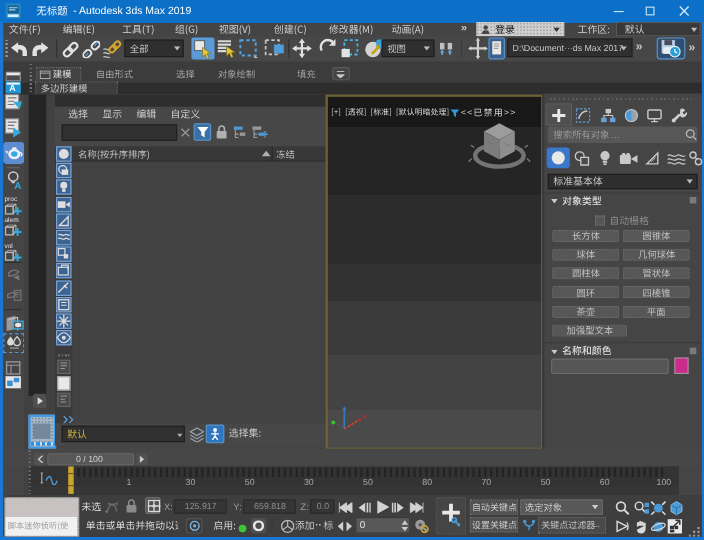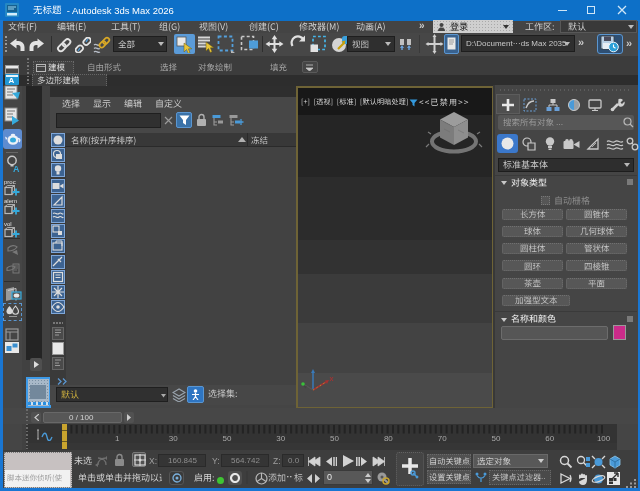--- a/index.html
+++ b/index.html
@@ -435,21 +435,21 @@
     <rect width="14" height="14" rx="1" fill="#2588c4"></rect>
     <rect x="2" y="2" width="10" height="7" fill="#15608f"></rect>
     <path d="M3 4h8M3 6h6" stroke="#9fd8f2" stroke-width="1"></path>
     <rect x="2" y="10" width="10" height="2.5" fill="#d4eefb"></rect>
   </svg>
 <svg class="ab" style="left:33px;top:5px;overflow:visible" width="30" height="9.5" fill="#ffffff">
     <use href="#g0" x="0.0" width="9.5" height="9.5"></use>
     <use href="#g1" x="9.5" width="9.5" height="9.5"></use>
     <use href="#g2" x="19.0" width="9.5" height="9.5"></use>
   </svg>
-<div class="ab" style="left:64px;top:4.5px;font:400 9.5px &quot;Liberation Sans&quot;, sans-serif;color:#ffffff;white-space:pre"> - Autodesk 3ds Max 2026</div>
+<div class="ab" style="left:64px;top:4.5px;font:400 9.5px &quot;Liberation Sans&quot;, sans-serif;color:#ffffff;white-space:pre"> - Autodesk 3ds Max 2019</div>
 <div class="ab" style="left:558px;top:9.5px;width:9px;height:1.2px;background:#cfe6f7"></div>
 <div class="ab" style="left:587px;top:5.5px;width:8px;height:8px;border:1.2px solid #cfe6f7"></div>
 <svg class="ab" style="left:617px;top:5px;" width="10" height="10">
     <path d="M1 1l8 8M9 1l-8 8" stroke="#cfe6f7" stroke-width="1.3"></path>
   </svg>
 <div class="ab" style="left:0px;top:21px;width:640px;height:12px;background:#444444"></div>
 <svg class="ab" style="left:8px;top:21.5px;overflow:visible" width="31" height="9" fill="#d4d4d4">
     <use href="#g3" x="0.0" width="9" height="9"></use>
     <use href="#g4" x="9.0" width="9" height="9"></use>
     <use href="#g5" x="18.0" width="9" height="9"></use>
@@ -625,21 +625,21 @@
 <svg class="ab" style="left:425px;top:34px;" width="19" height="20">
     <path d="M9.5 2.5v15M2 10h15" stroke="#cfcfcf" stroke-width="2"></path>
     <path d="M9.5 0l2 3h-4zM9.5 20l2-3h-4zM0.5 10l3-2v4zM18.5 10l-3-2v4z" fill="#cfcfcf"></path>
   </svg>
 <div class="ab" style="left:444px;top:34px;width:15px;height:20px;background:#39628f;border:1px solid #5b96d0;border-radius:2px"></div>
 <svg class="ab" style="left:447px;top:37px;" width="10" height="14">
     <rect x="0.5" y="0.5" width="8" height="12" fill="#e8e8e8"></rect>
     <path d="M2 3h5M2 5h5M2 7h4" stroke="#888" stroke-width="0.8"></path>
   </svg>
 <div class="ab" style="left:461px;top:35px;width:114px;height:17px;background:#2f2f2f;border:1px solid #1e1e1e"></div>
-<div class="ab" style="left:466px;top:39px;font:400 8px &quot;Liberation Sans&quot;, sans-serif;color:#c8c8c8;white-space:pre">D:\Document···ds Max 2035</div>
+<div class="ab" style="left:466px;top:39px;font:400 8px &quot;Liberation Sans&quot;, sans-serif;color:#c8c8c8;white-space:pre">D:\Document···ds Max 2017</div>
 <svg class="ab" style="left:564px;top:42px;" width="7" height="5">
     <path d="M0 0h6l-3 4z" fill="#bbb"></path>
   </svg>
 <div class="ab" style="left:578px;top:36px;font:700 11px &quot;Liberation Sans&quot;, sans-serif;color:#c8c8c8;white-space:pre">»</div>
 <div class="ab" style="left:597px;top:34px;width:26px;height:20px;background:#2e4f73;border:1px solid #5b96d0;border-radius:3px"></div>
 <svg class="ab" style="left:600px;top:35px;" width="20" height="18">
     <rect x="1" y="1" width="13" height="13" rx="1" fill="#b8cfe4" stroke="#3a3a3a" stroke-width="0.8"></rect>
     <rect x="4" y="1.5" width="7" height="4.5" fill="#4a4a5a"></rect>
     <rect x="3" y="8" width="9" height="6" fill="#e8eef4"></rect>
     <circle cx="13.5" cy="12" r="4.8" fill="#2a9fd8" stroke="#eef6fc" stroke-width="1"></circle>
@@ -1342,24 +1342,24 @@
     <path d="M3 6V4a2.5 2.5 0 015 0v2" stroke="#8a8a8a" stroke-width="1.4" fill="none"></path>
   </svg>
 <div class="ab" style="left:132px;top:452px;width:14px;height:15px;background:#515151;border:1px solid #7a7a7a;border-radius:2px"></div>
 <svg class="ab" style="left:134px;top:453.5px;" width="12" height="12">
     <rect x="1" y="1" width="10" height="10" fill="none" stroke="#d8d8d8" stroke-width="1.2"></rect>
     <path d="M6 0v12M0 6h12" stroke="#d8d8d8" stroke-width="1.2"></path>
     <circle cx="6" cy="6" r="1.5" fill="#d8d8d8"></circle>
   </svg>
 <div class="ab" style="left:149px;top:456px;font:400 8.5px &quot;Liberation Sans&quot;, sans-serif;color:#9e9e9e;white-space:pre">X:</div>
 <div class="ab" style="left:158px;top:454px;width:48px;height:13px;background:#353535;border:1px solid #2a2a2a"></div>
-<div class="ab" style="left:168px;top:456px;font:400 8px &quot;Liberation Sans&quot;, sans-serif;color:#8e8e8e;white-space:pre">160.845</div>
+<div class="ab" style="left:168px;top:456px;font:400 8px &quot;Liberation Sans&quot;, sans-serif;color:#8e8e8e;white-space:pre">125.917</div>
 <div class="ab" style="left:212px;top:456px;font:400 8.5px &quot;Liberation Sans&quot;, sans-serif;color:#9e9e9e;white-space:pre">Y:</div>
 <div class="ab" style="left:221px;top:454px;width:48px;height:13px;background:#353535;border:1px solid #2a2a2a"></div>
-<div class="ab" style="left:231px;top:456px;font:400 8px &quot;Liberation Sans&quot;, sans-serif;color:#8e8e8e;white-space:pre">564.742</div>
+<div class="ab" style="left:231px;top:456px;font:400 8px &quot;Liberation Sans&quot;, sans-serif;color:#8e8e8e;white-space:pre">659.818</div>
 <div class="ab" style="left:273px;top:456px;font:400 8.5px &quot;Liberation Sans&quot;, sans-serif;color:#9e9e9e;white-space:pre">Z:</div>
 <div class="ab" style="left:282px;top:454px;width:22px;height:13px;background:#353535;border:1px solid #2a2a2a"></div>
 <div class="ab" style="left:288px;top:456px;font:400 8px &quot;Liberation Sans&quot;, sans-serif;color:#8e8e8e;white-space:pre">0.0</div>
 <svg class="ab" style="left:307px;top:456px;" width="14" height="11">
     <path d="M1.5 1v9M13 1L6 5.5 13 10zM8 1L1.5 5.5 8 10z" fill="#d2d2d2" stroke="#d2d2d2" stroke-width="0.8"></path>
   </svg>
 <svg class="ab" style="left:324px;top:456px;" width="13" height="11">
     <path d="M8 1L2 5.5 8 10z" fill="#d2d2d2"></path>
     <path d="M10 1v9M12.5 1v9" stroke="#d2d2d2" stroke-width="1.5"></path>
   </svg>

